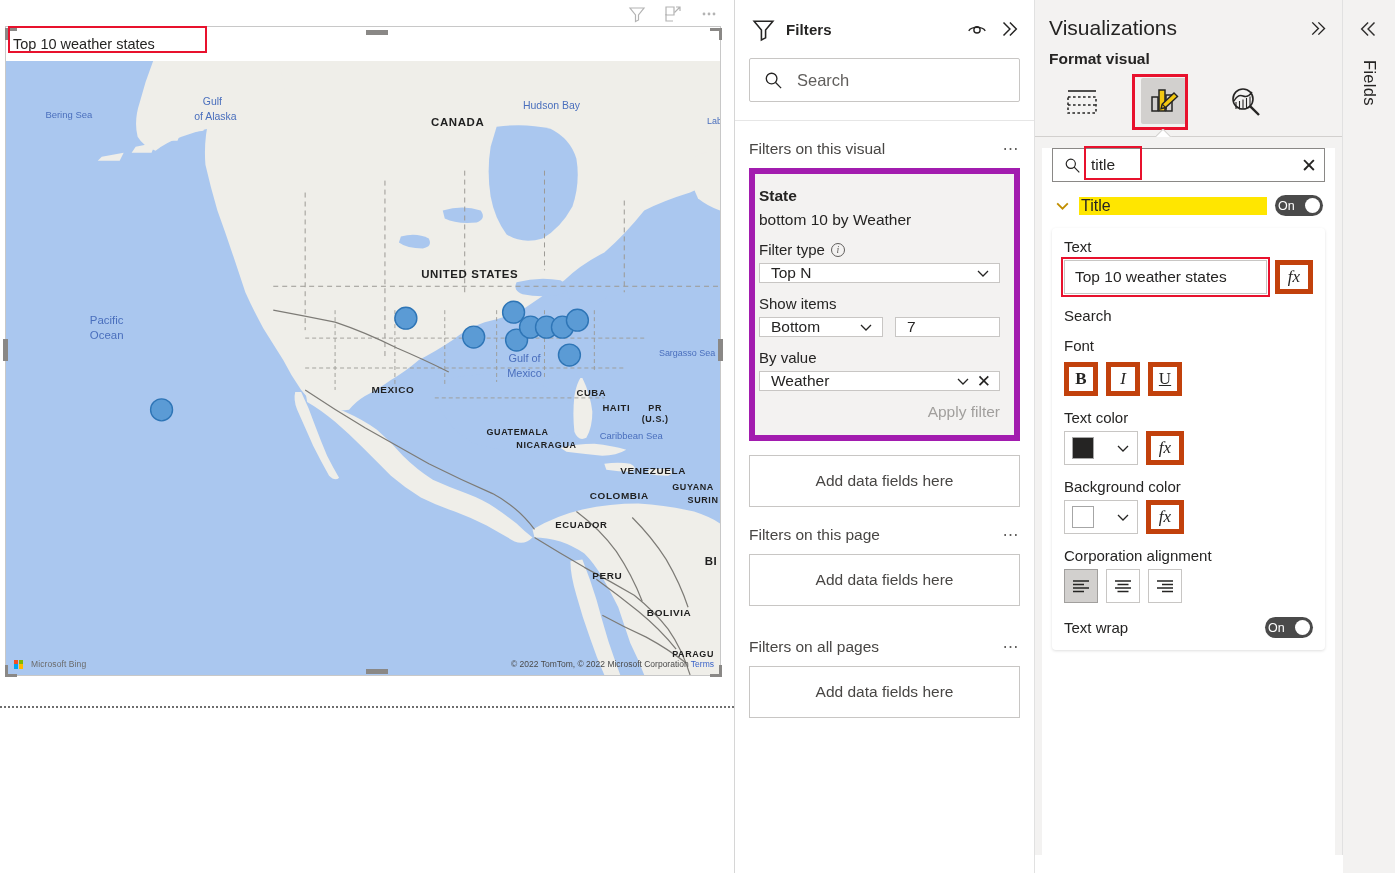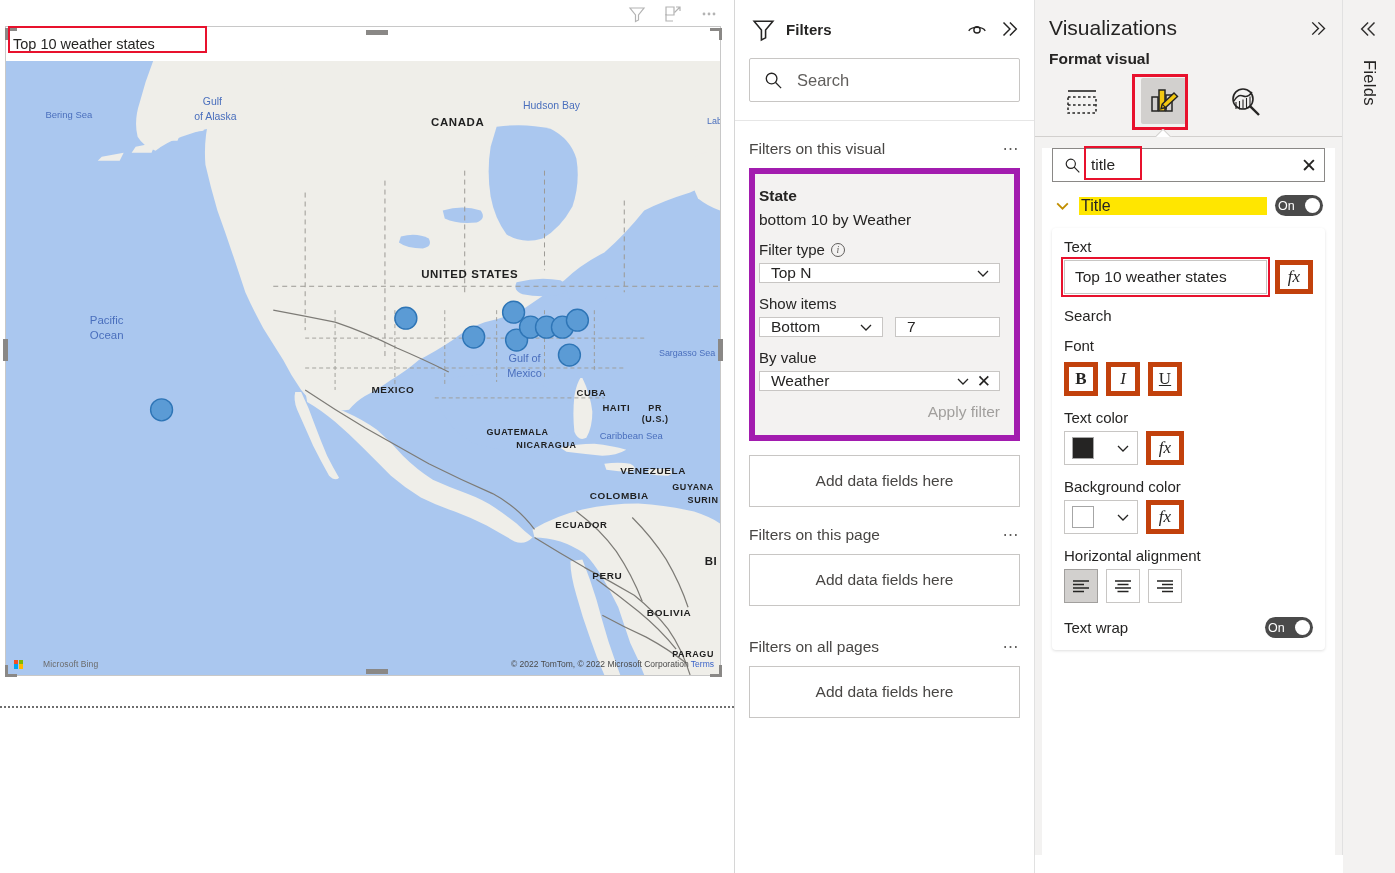--- a/index.html
+++ b/index.html
@@ -51,21 +51,21 @@
   .corner i { position: absolute; background: #8a8886; }
 
   .map-wrap {
     position: absolute; left: 0; top: 34px; right: 0; bottom: 0;
     overflow: hidden; background: #aac7ef;
   }
   .map-svg { display: block; width: 100%; height: 100%; }
 
   .bing-logo {
     position: absolute; left: 8px; bottom: 6px;
-    display: flex; align-items: center; gap: 20px;
+    display: flex; align-items: center; gap: 8px;
     font-size: 8.5px; color: #6b6b6b; letter-spacing: .1px;
   }
   .bing-sq { width: 9px; height: 9px; display: grid;
              grid-template-columns: 1fr 1fr; grid-template-rows: 1fr 1fr; gap: .8px; }
   .bing-sq i { display: block; }
   .map-attr {
     position: absolute; right: 6px; bottom: 6px;
     font-size: 8.5px; color: #4a4a4a; white-space: nowrap;
   }
   .map-attr a { color: #3a63c8; text-decoration: none; }
@@ -680,21 +680,21 @@
             <span class="swatch" id="sw-bg" style="background: rgb(255, 255, 255);"></span>
             <span class="chev">
               <svg width="16" height="16" viewBox="0 0 16 16">
                   <path d="M3 6l5 5 5-5" fill="none" stroke="#252423" stroke-width="1.3"></path>
                 </svg>
             </span>
           </div>
           <div class="sqbtn">fx</div>
         </div>
 
-        <div class="lbl mt">Horizontal alignment</div>
+        <div class="lbl mt">Corporation alignment</div>
         <div class="alignrow">
           <div class="alignbtn active">
             <svg width="20" height="16" viewBox="0 0 20 16">
               <path d="M2 3h16M2 6.5h11M2 10h16M2 13.5h11" stroke="#252423" stroke-width="1.4"></path>
               </svg>
           </div>
           <div class="alignbtn">
             <svg width="20" height="16" viewBox="0 0 20 16">
               <path d="M2 3h16M4.5 6.5h11M2 10h16M4.5 13.5h11" stroke="#252423" stroke-width="1.4"></path>
               </svg>

